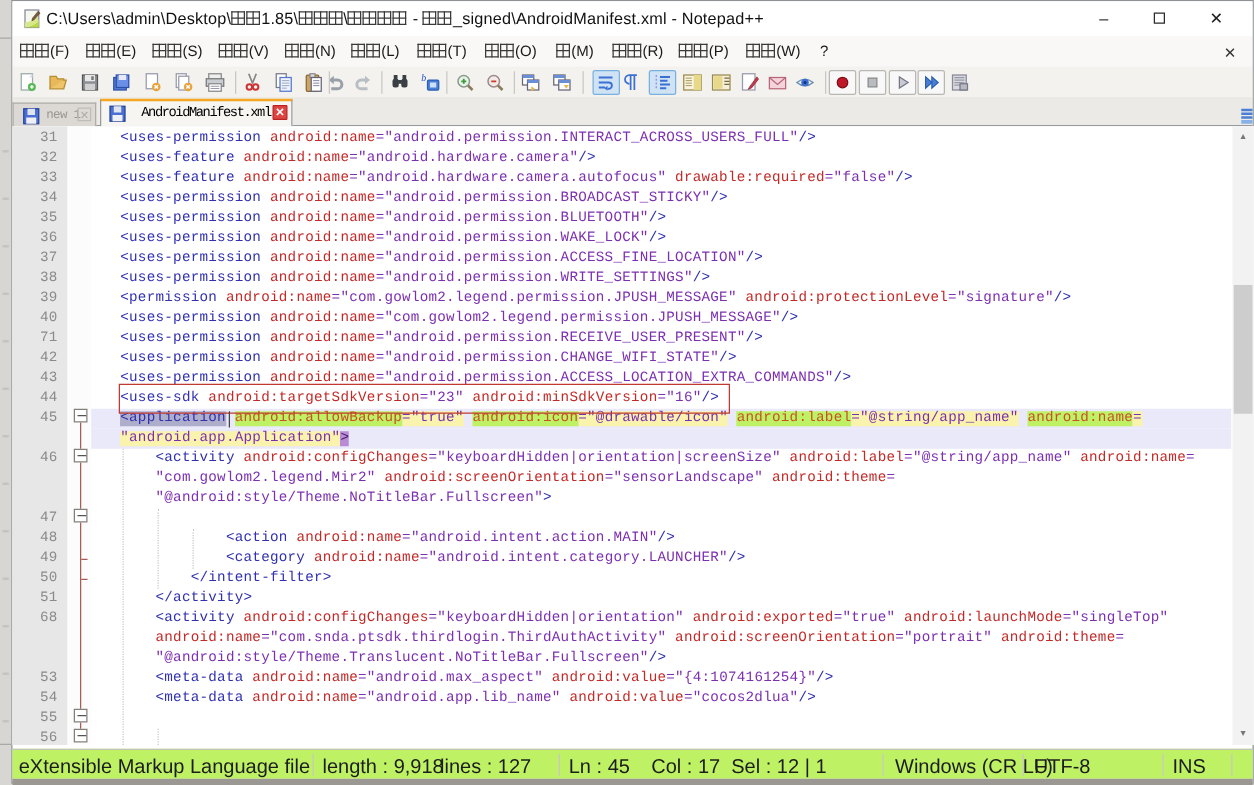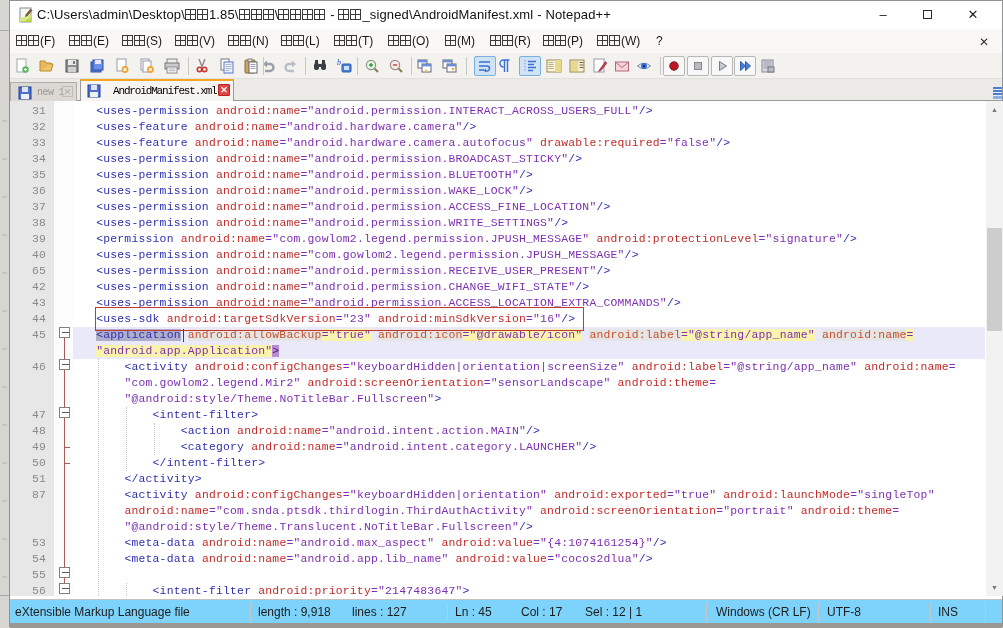--- a/index.html
+++ b/index.html
@@ -40,37 +40,37 @@
 #tabico{position:absolute;right:0;top:8px;width:9px;height:12px;
 background:linear-gradient(#4a7fd4,#4a7fd4) 0 0/9px 2px no-repeat,linear-gradient(#4a7fd4,#4a7fd4) 0 3px/9px 2px no-repeat,linear-gradient(#4a7fd4,#4a7fd4) 0 6px/9px 2px no-repeat,linear-gradient(#88b0e8,#88b0e8) 0 9px/9px 3px no-repeat}
 
 #content{position:absolute;left:0;top:100px;width:994px;height:495px;background:#fff;overflow:hidden}
 #gutter{position:absolute;left:0;top:0;width:44px;height:100%;background:#e7e7e7}
 #foldm{position:absolute;left:44px;top:0;width:19px;height:100%;background:#fcfcfc}
 .num{position:absolute;left:0;width:36px;text-align:right;font:11.4px/16px "Liberation Mono",monospace;letter-spacing:0.21px;color:#8a8a8a}
 .row{position:absolute;left:58px;white-space:pre;font:11.4px/16px "Liberation Mono",monospace;letter-spacing:0.21px;color:#111}
 .t{color:#3030b0}.a{color:#c22a28}.v{color:#7c2fb0}.p{color:#222}
 .sel{background:#aeaecb;color:#3030b0}
-.ya{background:#e5e5e5;color:#c8502a}
+.ya{background:#bef264;color:#c8502a}
 .yv{background:#faf3ae;color:#7c2fb0}
 .tm{background:#b98cd6;color:#4a1a6a}
 .cl{position:absolute;left:62px;width:913px;height:16px;background:#e9e9fa}
 .guide{position:absolute;width:0;border-left:1px dotted #c8c8c8}
 #redrect{position:absolute;border:1px solid #c03a32}
 .fline{position:absolute;width:1px;background:#a85c55}
 .ftick{position:absolute;height:1px;background:#a85c55}
 .fbox{position:absolute;width:11px;height:11px;background:#fff;border:1px solid #857f7a}
 .fbox:after{content:"";position:absolute;left:2px;top:4px;width:7px;height:1px;background:#555}
 .caret{position:absolute;width:1px;height:13px;background:#444}
 
 #vsb{position:absolute;right:1px;top:0;width:17px;height:100%;background:#f2f2f2}
 #vsb .ar{position:absolute;left:0;width:17px;height:17px;color:#777;font-size:7px;text-align:center;line-height:17px}
 #vsb .th{position:absolute;left:1px;width:15px;background:#cdcdcd}
 
-#status{position:absolute;left:0;top:598px;width:100%;height:24px;background:#7dd3fc;border-top:1px solid #c4c2be;font-size:12px;color:#1c1c1c}
+#status{position:absolute;left:0;top:598px;width:100%;height:24px;background:#bef264;border-top:1px solid #c4c2be;font-size:16px;color:#1c1c1c}
 #status span{position:absolute;top:5px;white-space:pre}
 #status .ssep{position:absolute;top:3px;width:1px;height:18px;background:#c9c7c3}
 #below{position:absolute;left:0;top:622px;width:100%;height:5px;background:#9b9894}
 </style></head><body>
 <div id="strip">
     <div class="m" style="top:120px"></div>
     <div class="m" style="top:158px"></div>
     <div class="m" style="top:196px"></div>
     <div class="m" style="top:234px"></div>
     <div class="m" style="top:272px"></div>
@@ -310,32 +310,32 @@
     <div class="num" style="top:2px">31</div>
       <div class="num" style="top:18px">32</div>
       <div class="num" style="top:34px">33</div>
       <div class="num" style="top:50px">34</div>
       <div class="num" style="top:66px">35</div>
       <div class="num" style="top:82px">36</div>
       <div class="num" style="top:98px">37</div>
       <div class="num" style="top:114px">38</div>
       <div class="num" style="top:130px">39</div>
       <div class="num" style="top:146px">40</div>
-      <div class="num" style="top:162px">65</div>
+      <div class="num" style="top:162px">71</div>
       <div class="num" style="top:178px">42</div>
       <div class="num" style="top:194px">43</div>
       <div class="num" style="top:210px">44</div>
       <div class="num" style="top:226px">45</div>
       <div class="num" style="top:258px">46</div>
       <div class="num" style="top:306px">47</div>
       <div class="num" style="top:322px">48</div>
       <div class="num" style="top:338px">49</div>
       <div class="num" style="top:354px">50</div>
       <div class="num" style="top:370px">51</div>
-      <div class="num" style="top:386px">87</div>
+      <div class="num" style="top:386px">68</div>
       <div class="num" style="top:434px">53</div>
       <div class="num" style="top:450px">54</div>
       <div class="num" style="top:466px">55</div>
       <div class="num" style="top:482px">56</div>
     <div class="guide" style="left:88px;top:258px;height:239px"></div>
       <div class="guide" style="left:116px;top:306px;height:64px"></div>
       <div class="guide" style="left:116px;top:482px;height:15px"></div>
       <div class="guide" style="left:144px;top:322px;height:32px"></div>
     <div class="row" style="top:2px"><span class="p">    </span><span class="t">&lt;uses-permission</span><span class="p"> </span><span class="a">android:name</span><span class="v">="android.permission.INTERACT_ACROSS_USERS_FULL"</span><span class="t">/&gt;</span></div>
       <div class="row" style="top:18px"><span class="p">    </span><span class="t">&lt;uses-feature</span><span class="p"> </span><span class="a">android:name</span><span class="v">="android.hardware.camera"</span><span class="t">/&gt;</span></div>
@@ -349,31 +349,29 @@
       <div class="row" style="top:146px"><span class="p">    </span><span class="t">&lt;uses-permission</span><span class="p"> </span><span class="a">android:name</span><span class="v">="com.gowlom2.legend.permission.JPUSH_MESSAGE"</span><span class="t">/&gt;</span></div>
       <div class="row" style="top:162px"><span class="p">    </span><span class="t">&lt;uses-permission</span><span class="p"> </span><span class="a">android:name</span><span class="v">="android.permission.RECEIVE_USER_PRESENT"</span><span class="t">/&gt;</span></div>
       <div class="row" style="top:178px"><span class="p">    </span><span class="t">&lt;uses-permission</span><span class="p"> </span><span class="a">android:name</span><span class="v">="android.permission.CHANGE_WIFI_STATE"</span><span class="t">/&gt;</span></div>
       <div class="row" style="top:194px"><span class="p">    </span><span class="t">&lt;uses-permission</span><span class="p"> </span><span class="a">android:name</span><span class="v">="android.permission.ACCESS_LOCATION_EXTRA_COMMANDS"</span><span class="t">/&gt;</span></div>
       <div class="row" style="top:210px"><span class="p">    </span><span class="t">&lt;uses-sdk</span><span class="p"> </span><span class="a">android:targetSdkVersion</span><span class="v">="23"</span><span class="p"> </span><span class="a">android:minSdkVersion</span><span class="v">="16"</span><span class="t">/&gt;</span></div>
       <div class="row" style="top:226px"><span class="p">    </span><span class="sel">&lt;application</span><span class="p"> </span><span class="ya">android:allowBackup</span><span class="yv">="true"</span><span class="p"> </span><span class="ya">android:icon</span><span class="yv">="@drawable/icon"</span><span class="p"> </span><span class="ya">android:label</span><span class="yv">="@string/app_name"</span><span class="p"> </span><span class="ya">android:name</span><span class="yv">=</span></div>
       <div class="row" style="top:242px"><span class="p">    </span><span class="yv">"android.app.Application"</span><span class="tm">&gt;</span></div>
       <div class="row" style="top:258px"><span class="p">        </span><span class="t">&lt;activity</span><span class="p"> </span><span class="a">android:configChanges</span><span class="v">="keyboardHidden|orientation|screenSize"</span><span class="p"> </span><span class="a">android:label</span><span class="v">="@string/app_name"</span><span class="p"> </span><span class="a">android:name</span><span class="v">=</span></div>
       <div class="row" style="top:274px"><span class="p">        </span><span class="v">"com.gowlom2.legend.Mir2"</span><span class="p"> </span><span class="a">android:screenOrientation</span><span class="v">="sensorLandscape"</span><span class="p"> </span><span class="a">android:theme</span><span class="v">=</span></div>
       <div class="row" style="top:290px"><span class="p">        </span><span class="v">"@android:style/Theme.NoTitleBar.Fullscreen"</span><span class="t">&gt;</span></div>
-      <div class="row" style="top:306px"><span class="p">            </span><span class="t">&lt;intent-filter&gt;</span></div>
       <div class="row" style="top:322px"><span class="p">                </span><span class="t">&lt;action</span><span class="p"> </span><span class="a">android:name</span><span class="v">="android.intent.action.MAIN"</span><span class="t">/&gt;</span></div>
       <div class="row" style="top:338px"><span class="p">                </span><span class="t">&lt;category</span><span class="p"> </span><span class="a">android:name</span><span class="v">="android.intent.category.LAUNCHER"</span><span class="t">/&gt;</span></div>
       <div class="row" style="top:354px"><span class="p">            </span><span class="t">&lt;/intent-filter&gt;</span></div>
       <div class="row" style="top:370px"><span class="p">        </span><span class="t">&lt;/activity&gt;</span></div>
       <div class="row" style="top:386px"><span class="p">        </span><span class="t">&lt;activity</span><span class="p"> </span><span class="a">android:configChanges</span><span class="v">="keyboardHidden|orientation"</span><span class="p"> </span><span class="a">android:exported</span><span class="v">="true"</span><span class="p"> </span><span class="a">android:launchMode</span><span class="v">="singleTop"</span></div>
       <div class="row" style="top:402px"><span class="p">        </span><span class="a">android:name</span><span class="v">="com.snda.ptsdk.thirdlogin.ThirdAuthActivity"</span><span class="p"> </span><span class="a">android:screenOrientation</span><span class="v">="portrait"</span><span class="p"> </span><span class="a">android:theme</span><span class="v">=</span></div>
       <div class="row" style="top:418px"><span class="p">        </span><span class="v">"@android:style/Theme.Translucent.NoTitleBar.Fullscreen"</span><span class="t">/&gt;</span></div>
       <div class="row" style="top:434px"><span class="p">        </span><span class="t">&lt;meta-data</span><span class="p"> </span><span class="a">android:name</span><span class="v">="android.max_aspect"</span><span class="p"> </span><span class="a">android:value</span><span class="v">="{4:1074161254}"</span><span class="t">/&gt;</span></div>
       <div class="row" style="top:450px"><span class="p">        </span><span class="t">&lt;meta-data</span><span class="p"> </span><span class="a">android:name</span><span class="v">="android.app.lib_name"</span><span class="p"> </span><span class="a">android:value</span><span class="v">="cocos2dlua"</span><span class="t">/&gt;</span></div>
-      <div class="row" style="top:482px"><span class="p">            </span><span class="t">&lt;intent-filter</span><span class="p"> </span><span class="a">android:priority</span><span class="v">="2147483647"</span><span class="t">&gt;</span></div>
     <div id="redrect" style="left:85px;top:206px;width:489px;height:24px"></div>
     <div class="fline" style="left:54px;top:234px;height:250px"></div>
       <div class="ftick" style="left:55px;top:346px;width:5px"></div>
       <div class="ftick" style="left:55px;top:362px;width:5px"></div>
       <div class="fbox" style="left:49px;top:226px"></div>
       <div class="fbox" style="left:49px;top:258px"></div>
       <div class="fbox" style="left:49px;top:306px"></div>
       <div class="fbox" style="left:49px;top:466px"></div>
       <div class="fbox" style="left:49px;top:482px"></div>
     <div class="caret" style="left:173px;top:228px"></div>

